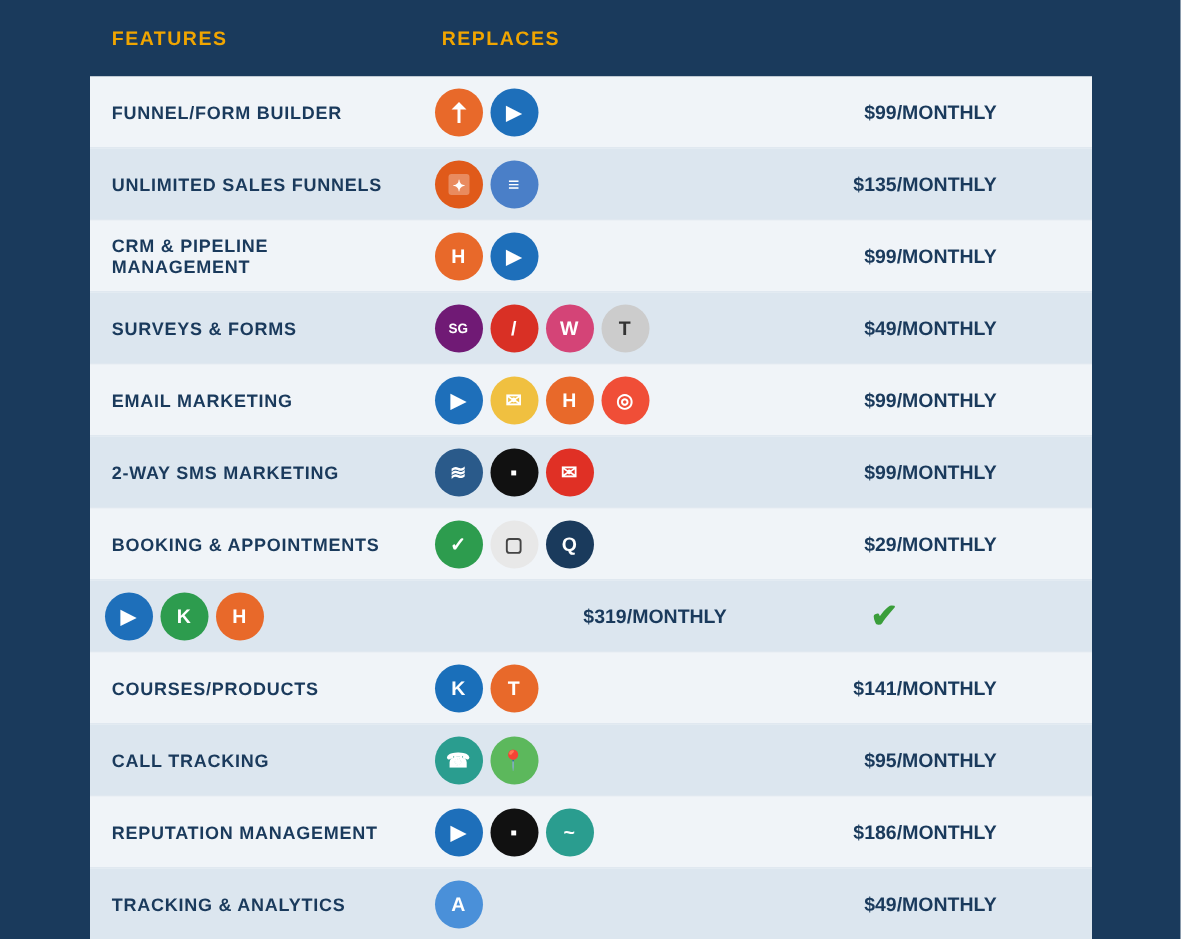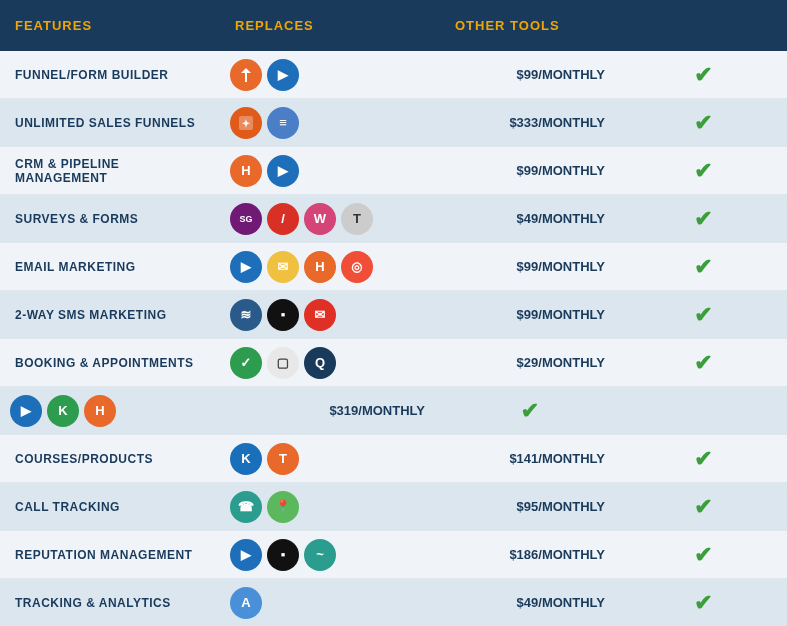--- a/index.html
+++ b/index.html
@@ -5,21 +5,21 @@
     * { box-sizing: border-box; margin: 0; padding: 0; }
     body {
       font-family: Arial, sans-serif;
       background: #1a3a5c;
       display: flex;
       justify-content: center;
       align-items: center;
       min-height: 100vh;
     }
     .table-container {
-      width: 787px;
+      width: 668px;
       background: #fff;
       overflow: hidden;
     }
     .header-row {
       display: grid;
       grid-template-columns: 220px 220px 180px 167px;
       background: #1a3a5c;
       padding: 10px 0;
     }
     .header-cell {
@@ -90,21 +90,20 @@
     }
   </style>
 </head>
 <body>
 
 <div class="table-container">
 
   <div class="header-row">
     <div class="header-cell">FEATURES</div>
     <div class="header-cell">REPLACES</div>
-    <div class="header-cell">OTHER TOOLS</div>
     <div class="header-cell"></div>
   </div>
 
   <div id="table-body">
       <div class="data-row">
         <div class="feature-cell">FUNNEL/FORM BUILDER</div>
         <div class="icons-cell">
           <span class="icon-circle" style="background: rgb(232, 105, 42); color: white;">
             <svg width="18" height="18" viewBox="0 0 18 18">
               <path d="M9 2L14 7H10V16H8V7H4L9 2Z" fill="white"></path>
@@ -121,21 +120,21 @@
         <div class="feature-cell">UNLIMITED SALES FUNNELS</div>
         <div class="icons-cell">
           <span class="icon-circle" style="background: rgb(224, 90, 26); color: white;">
             <svg width="18" height="18" viewBox="0 0 18 18">
               <rect x="2" y="2" width="14" height="14" rx="2" fill="white" opacity="0.3"></rect>
               <text x="9" y="13" text-anchor="middle" fill="white" font-size="10" font-weight="bold">✦</text>
             </svg>
           </span>
           <span class="icon-circle" style="background: rgb(74, 127, 200); color: white;">≡</span>
         </div>
-        <div class="price-cell">$333/MONTHLY</div>
+        <div class="price-cell">$135/MONTHLY</div>
         <div class="check-cell">
           <span class="checkmark">✔</span>
         </div>
       </div>
       <div class="data-row">
         <div class="feature-cell">CRM &amp; PIPELINE MANAGEMENT</div>
         <div class="icons-cell">
           <span class="icon-circle" style="background: rgb(232, 105, 42); color: white;">H</span>
           <span class="icon-circle" style="background: rgb(30, 111, 186); color: white;">▶</span>
         </div>

